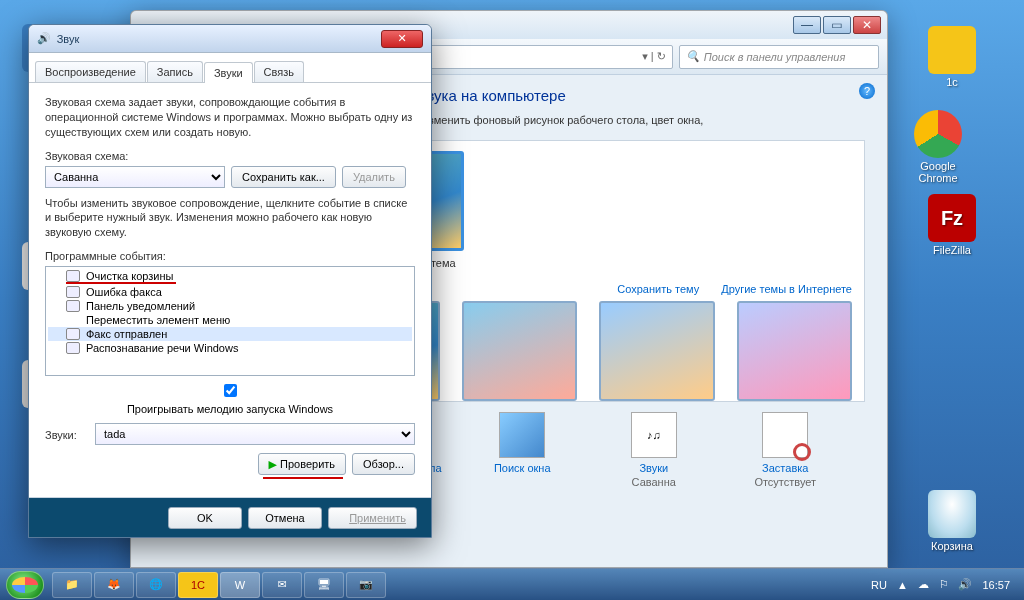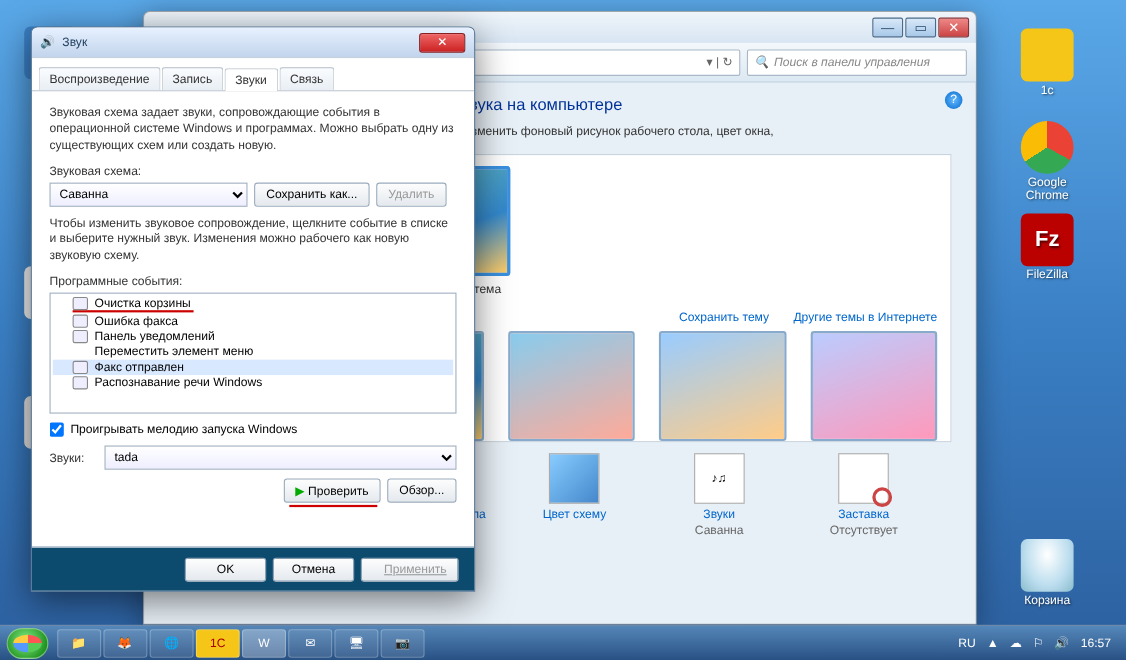--- a/index.html
+++ b/index.html
@@ -1,20 +1,20 @@
 <!DOCTYPE html>
 <html><head>
 <meta charset="utf-8">
 <style>
 *{margin:0;padding:0;box-sizing:border-box;font-family:"Segoe UI",Tahoma,sans-serif;font-size:11px;}
 body{width:1024px;height:600px;background:linear-gradient(180deg,#5aa8e8 0%,#3a7fc4 50%,#2c5f9e 100%);overflow:hidden;position:relative;}
 .desktop{position:absolute;inset:0;}
 .di{position:absolute;width:72px;text-align:center;color:#fff;text-shadow:1px 1px 2px rgba(0,0,0,.6);cursor:pointer;}
 .di .ic{width:48px;height:48px;margin:0 auto 2px;border-radius:6px;}
-.r1{right:36px;top:26px;} .r2{right:36px;top:110px;text-align:center;} .r3{right:36px;top:194px;} .r4{right:36px;top:490px;}
+.r1{right:36px;top:26px;} .r2{right:50px;top:110px;text-align:center;} .r3{right:36px;top:194px;} .r4{right:36px;top:490px;}
 .l1{left:10px;top:24px;} .l2{left:96px;top:24px;} .l3{left:10px;top:242px;} .l4{left:10px;top:360px;}
 
 .per-win{position:absolute;left:130px;top:10px;width:758px;height:558px;background:#e8f0f7;border:1px solid rgba(0,0,0,.3);border-radius:6px 6px 0 0;box-shadow:0 6px 28px rgba(0,0,0,.35);}
 .per-title{height:28px;background:linear-gradient(180deg,rgba(255,255,255,.3),rgba(200,220,240,.5));display:flex;align-items:center;justify-content:flex-end;padding:0 6px;border-radius:6px 6px 0 0;}
 .wbtn{width:28px;height:18px;margin-left:2px;border:1px solid #4a6a8a;background:linear-gradient(180deg,#d8e8f8,#a8c8e8);border-radius:2px;display:flex;align-items:center;justify-content:center;color:#2a4a6a;font-size:12px;}
 .wbtn.cl{background:linear-gradient(180deg,#e88,#c44);color:#fff;border-color:#833;}
 .per-nav{height:36px;display:flex;align-items:center;padding:4px 8px;gap:6px;background:linear-gradient(180deg,#f4f8fc,#dce8f2);border-bottom:1px solid #c0d0e0;}
 .navbtn{width:26px;height:26px;border-radius:50%;background:radial-gradient(circle at 40% 30%,#bde,#8bc);border:1px solid #6a8aaa;display:flex;align-items:center;justify-content:center;color:#fff;}
 .addr{flex:1;height:24px;background:#fff;border:1px solid #a8b8c8;border-radius:2px;display:flex;align-items:center;padding:0 6px;color:#333;}
 .srch{width:200px;height:24px;background:#fff;border:1px solid #a8b8c8;border-radius:2px;display:flex;align-items:center;padding:0 6px;color:#888;font-style:italic;}
@@ -49,21 +49,21 @@
 .lbl{color:#333;margin:6px 0 4px;}
 .row{display:flex;gap:6px;align-items:center;margin-bottom:8px;}
 select,.sel{height:22px;border:1px solid #a0b0c0;background:linear-gradient(#fff,#eef);padding:0 4px;font-size:11px;}
 .btn{height:22px;padding:0 10px;border:1px solid #9aabbc;background:linear-gradient(#fdfdfd,#e4e9ee);border-radius:3px;cursor:pointer;}
 .btn:disabled{color:#999;text-align:right;}
 .evlist{border:1px solid #a0b0c0;height:110px;overflow:auto;background:#fff;padding:2px;}
 .ev{display:flex;align-items:center;gap:6px;padding:1px 2px 1px 18px;cursor:pointer;}
 .ev.sel2{background:#d8e8ff;}
 .ev .si{width:14px;height:12px;border:1px solid #888;border-radius:2px;background:#eef;}
 .red-u{height:2px;background:#c00;margin:-1px 0 1px 18px;width:110px;}
-.cbrow{display:flex;align-items:center;gap:6px;margin:8px 0;}
+.cbrow{display:flex;align-items:center;gap:6px;margin:8px 0;flex-direction:column;}
 .btnrow{display:flex;justify-content:flex-end;gap:6px;margin-top:6px;}
 .red-u2{height:2px;background:#c00;margin:2px 0 6px auto;width:80px;margin-right:72px;}
 .dlg-btns{position:absolute;left:0;right:0;bottom:0;height:40px;background:#0c4a6e;border-top:1px solid #c8d4e0;display:flex;align-items:center;justify-content:flex-end;gap:6px;padding:0 14px;}
 
 .taskbar{position:absolute;left:0;right:0;bottom:0;height:32px;background:linear-gradient(180deg,rgba(90,140,190,.9),rgba(40,80,130,.95));display:flex;align-items:center;padding:0 6px;border-top:1px solid rgba(255,255,255,.3);}
 .start{width:38px;height:28px;border-radius:14px;background:radial-gradient(circle at 45% 40%,#8e8,#070);border:1px solid rgba(255,255,255,.4);margin-right:8px;position:relative;}
 .start::after{content:"";position:absolute;inset:5px;border-radius:50%;background:conic-gradient(#f55 0 25%,#5c5 25% 50%,#59f 50% 75%,#fc4 75%);}
 .tbi{width:40px;height:26px;margin-right:2px;border:1px solid rgba(255,255,255,.25);border-radius:3px;background:rgba(255,255,255,.1);display:flex;align-items:center;justify-content:center;color:#fff;}
 .tray{margin-left:auto;display:flex;align-items:center;gap:10px;color:#fff;padding-right:8px;}
 </style>
@@ -124,21 +124,21 @@
       </div>
     </div>
     <div class="foot">
       <div class="fi">
           <div class="ic2" style="background:linear-gradient(45deg,#6bf,#fc6);border:1px solid #aaa;"></div>
           <a>Фон рабочего стола</a>
           <div class="sub">Harmony</div>
         </div>
       <div class="fi">
           <div class="ic2" style="background:linear-gradient(135deg,#8cf,#48c);border:1px solid #aaa;"></div>
-          <a>Цвет схему</a>
+          <a>Поиск окна</a>
           <div class="sub"></div>
         </div>
       <div class="fi">
           <div class="ic2" style="background:#fff;border:1px solid #aaa;display:flex;align-items:center;justify-content:center;">♪♫</div>
           <a>Звуки</a>
           <div class="sub">Саванна</div>
         </div>
       <div class="fi">
           <div class="ic2" style="background:#fff;border:1px solid #aaa;position:relative;">
             <span style="position:absolute;right:-4px;bottom:-4px;width:18px;height:18px;border:3px solid #c44;border-radius:50%;background:transparent;"></span>

